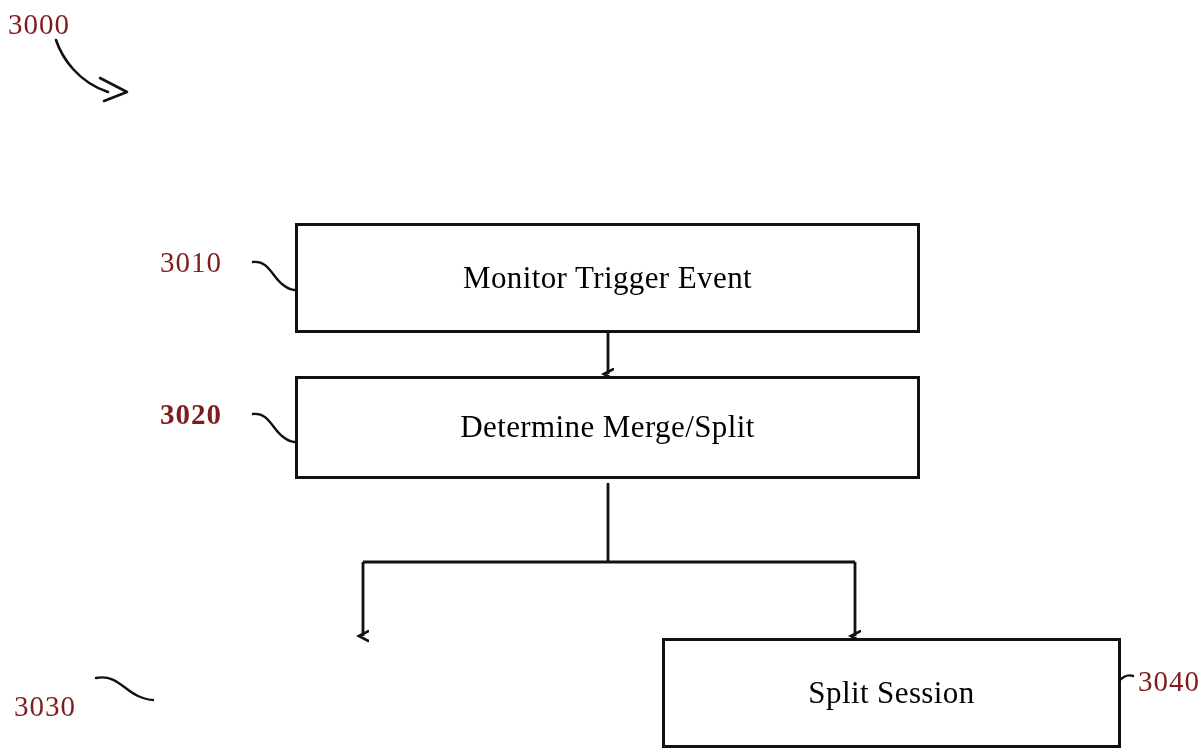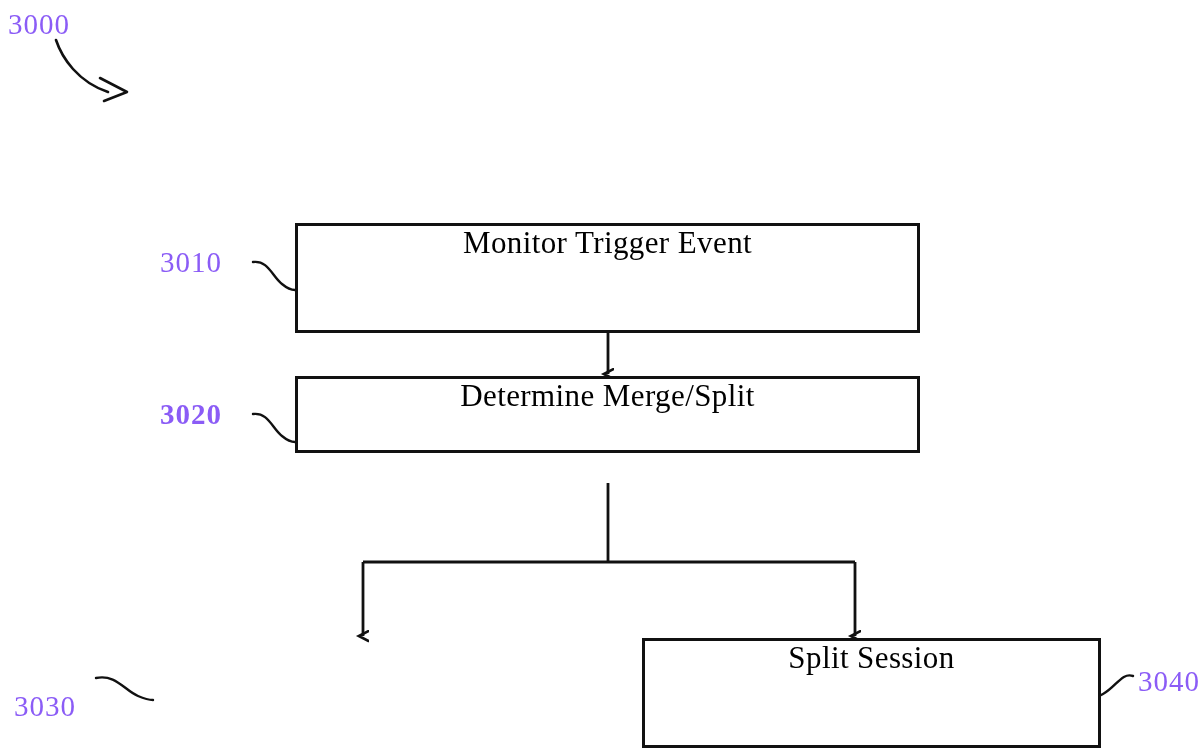--- a/index.html
+++ b/index.html
@@ -26,50 +26,51 @@
     width: 1200px;
     height: 752px;
     pointer-events: none;
   }
   .node {
     position: absolute;
     border: 3px solid #111111;
     background: #ffffff;
     box-sizing: border-box;
     display: flex;
+    align-items: center;
     justify-content: center;
   }
   .node-label {
     font-family: "Liberation Serif", "DejaVu Serif", serif;
     font-size: 31px;
     line-height: 1.1;
     color: #000000;
     letter-spacing: 0.4px;
     white-space: nowrap;
   }
   .ref {
     position: absolute;
     font-family: "Liberation Serif", "DejaVu Serif", serif;
     font-size: 29px;
-    color: #8b5cf6;
+    color: #7f1d1d;
     letter-spacing: 1px;
     white-space: nowrap;
   }
   #fig-number {
     position: absolute;
     left: 8px;
     top: 8px;
     font-size: 29px;
     letter-spacing: 1px;
   }
   
   #node-3010 { left: 295px; top: 223px; width: 625px; height: 110px; }
-  #node-3020 { left: 295px; top: 376px; width: 625px; height: 77px; }
+  #node-3020 { left: 295px; top: 376px; width: 625px; height: 103px; }
   #node-3030 { left: 153px; top: 638px; width: 421px; height: 110px; }
-  #node-3040 { left: 642px; top: 638px; width: 459px; height: 110px; }
+  #node-3040 { left: 662px; top: 638px; width: 459px; height: 110px; }
   
   #ref-3010 { left: 160px; top: 246px; }
   #ref-3020 { left: 160px; top: 398px; font-weight: bold; }
   #ref-3030 { left: 14px; top: 690px; }
   #ref-3040 { left: 1138px; top: 665px; }
 </style>
 </head>
 <body>
 
 <div id="figure">

